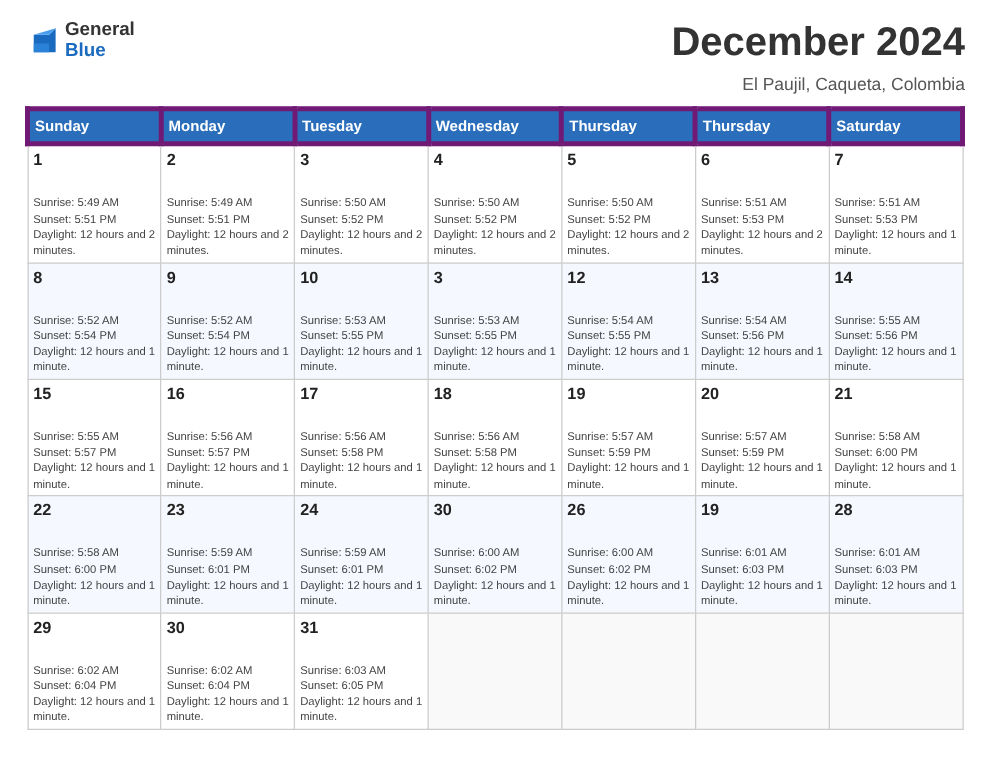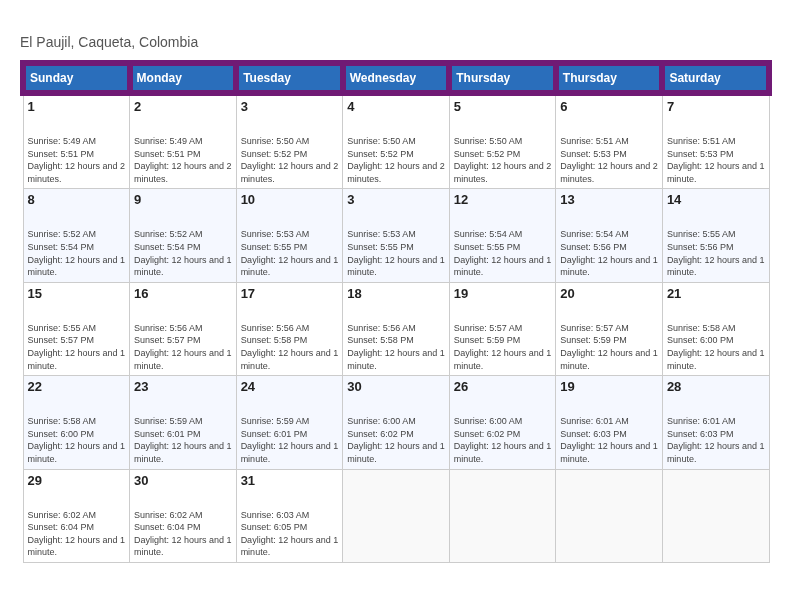--- a/index.html
+++ b/index.html
@@ -51,35 +51,35 @@
     }
     .main-title {
       font-size: 32px;
       font-weight: bold;
       color: #333;
       line-height: 1.1;
     }
     .subtitle {
       font-size: 14px;
       color: #555;
-      margin-top: 18px;
+      margin-top: 8px;
     }
     .calendar {
       width: 100%;
       border-collapse: collapse;
       table-layout: fixed;
     }
     .calendar th {
       background: #2a6ebb;
       color: #fff;
       font-size: 12px;
       font-weight: bold;
       padding: 5px 4px;
       text-align: left;
-      border: 6px solid #701a75;
+      border: 4px solid #701a75;
     }
     .calendar td {
       border: 1px solid #ccc;
       vertical-align: top;
       padding: 3px 4px;
       font-size: 9.5px;
       color: #333;
       background: #fff;
       height: 80px;
       width: 14.28%;
@@ -102,21 +102,33 @@
     }
     .empty-cell {
       background: #f9f9f9 !important;
     }
   </style>
 </head>
 <body>
 
 <div class="page">
   <div class="header">
+    <div class="logo">
+      <svg class="logo-icon" viewBox="0 0 32 32" xmlns="http://www.w3.org/2000/svg">
+        <polygon points="8,26 8,10 22,10 28,4 28,26" fill="#1a6bbf"></polygon>
+        <polygon points="8,10 22,10 28,4" fill="#4a9eef"></polygon>
+        <polygon points="8,18 22,18 22,26 8,26" fill="#2a82d8"></polygon>
+      </svg>
+      <div class="logo-text">
+        <span class="logo-general">General</span>
+        <span class="logo-blue">Blue</span>
+      </div>
+    </div>
     <div class="title-block">
+      <div class="main-title">December 2024</div>
       <div class="subtitle">El Paujil, Caqueta, Colombia</div>
     </div>
   </div>
 
   <table class="calendar">
     <thead>
       <tr>
         <th>Sunday</th>
         <th>Monday</th>
         <th>Tuesday</th>

